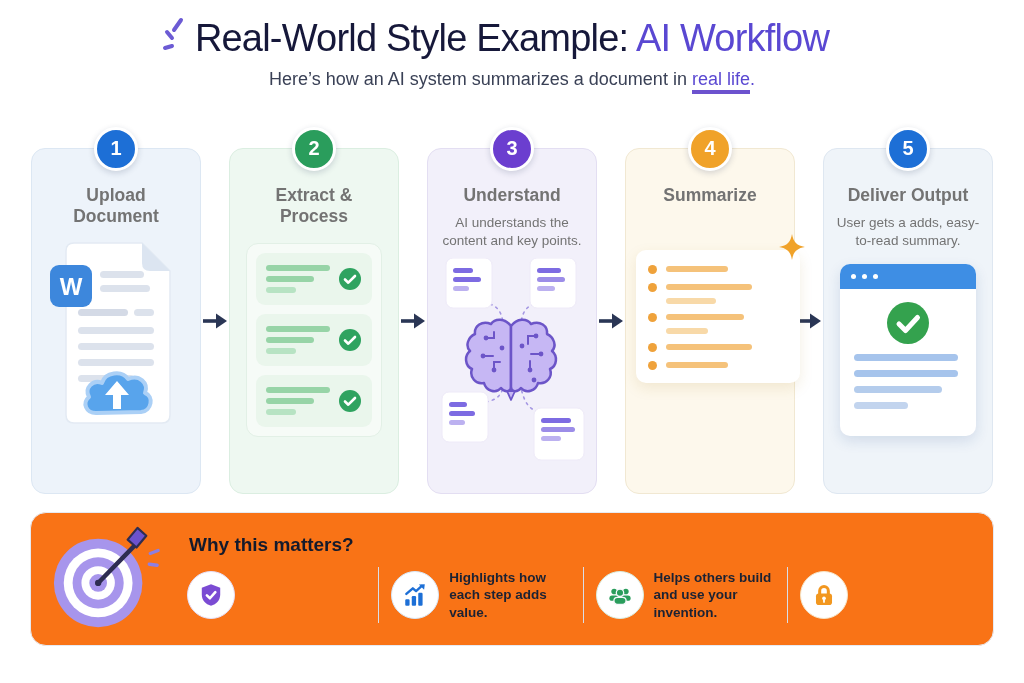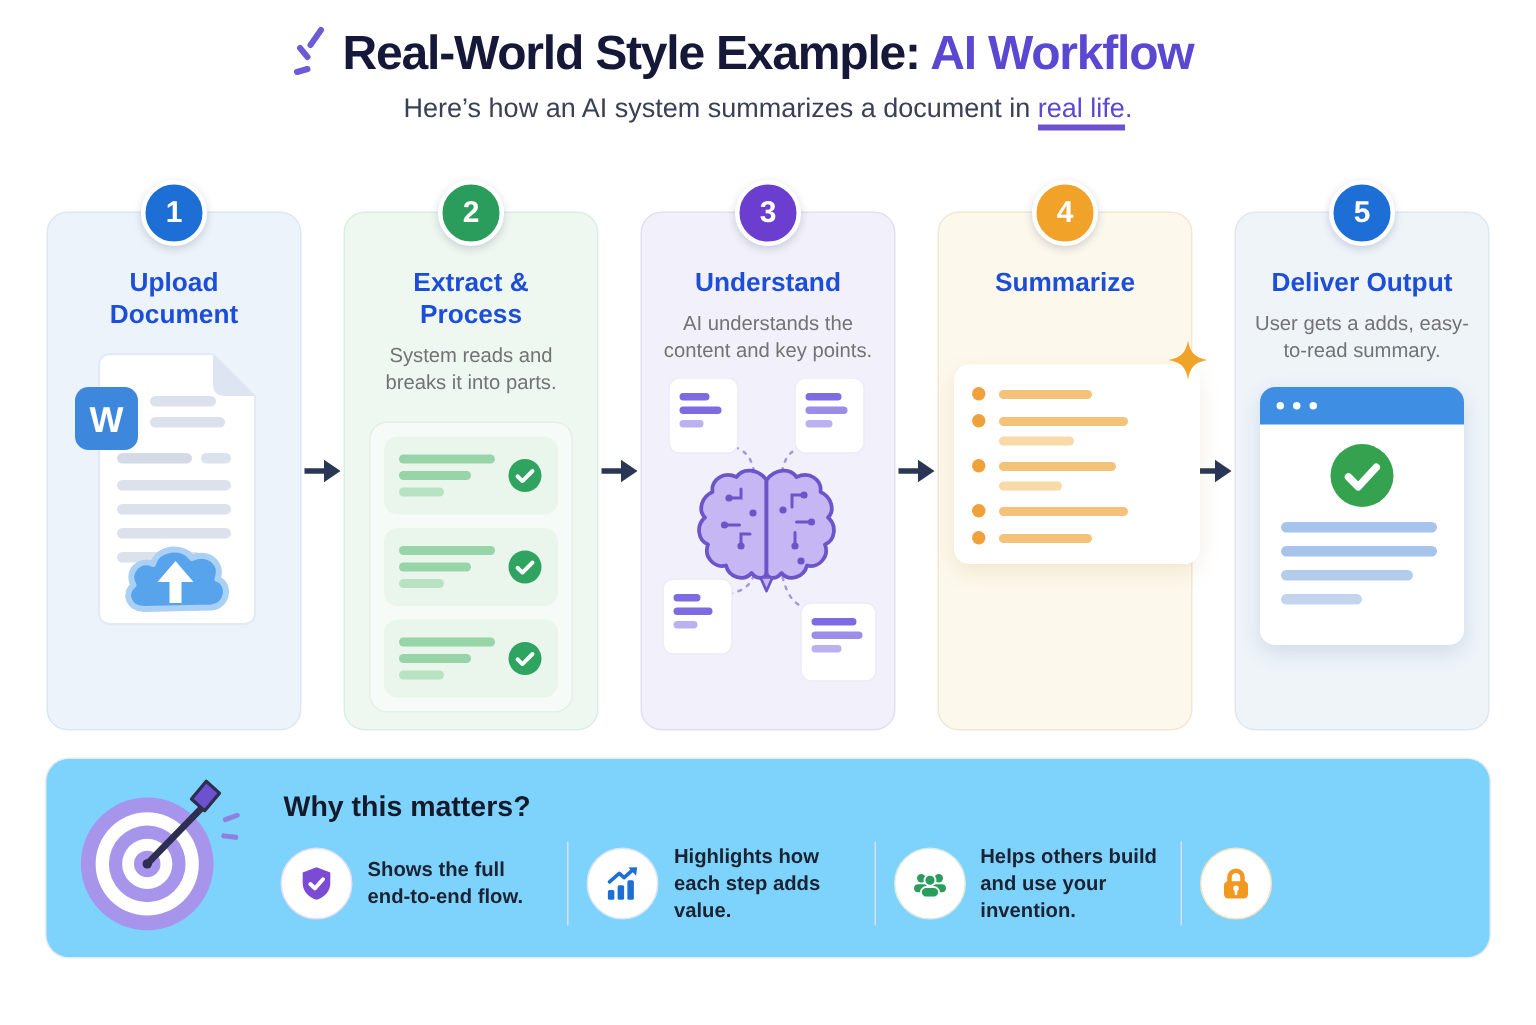--- a/index.html
+++ b/index.html
@@ -6,21 +6,21 @@
   body{
     width:1024px;height:683px;overflow:hidden;position:relative;
     background:#ffffff;
     font-family:"Liberation Sans","DejaVu Sans",sans-serif;
     -webkit-font-smoothing:antialiased;
   }
   
   .header{text-align:center;padding-top:18px;}
   .title-wrap{position:relative;display:inline-block;}
   .sparkle-burst{position:absolute;left:-36px;top:-2px;}
-  h1{margin:0;font-size:32px;line-height:1.1;font-weight:700;letter-spacing:-0.8px;color:#16183A;}
+  h1{margin:0;font-size:38px;line-height:1.1;font-weight:400;letter-spacing:-0.8px;color:#16183A;}
   .title-accent{color:#5A48D2;}
   .subtitle{margin:9px 0 0 0;font-size:18px;font-weight:500;color:#3A4156;}
   .sub-accent{color:#5A48D2;border-bottom:4px solid #6C52CE;padding-bottom:1px;}
   .sub-end{color:#5A48D2;}
   
   .steps-row{display:flex;justify-content:center;margin-top:58px;}
   .step-card{
     width:170px;height:346px;box-sizing:border-box;position:relative;
     border-radius:14px;border:1px solid transparent;padding:32px 10px 0;
     text-align:center;flex:none;
@@ -34,21 +34,21 @@
     position:absolute;top:-22px;left:50%;transform:translateX(-50%);
     width:38px;height:38px;border-radius:50%;border:3px solid #ffffff;
     color:#fff;font-size:20px;font-weight:700;
     display:flex;align-items:center;justify-content:center;
     box-shadow:0 2px 6px rgba(20,40,80,.18);
   }
   .b1,.b5{background:#1D6FD6;}
   .b2{background:#2A9D5C;}
   .b3{background:#6B3ECF;}
   .b4{background:#F0A229;}
-  .step-title{margin:4px 0 0 0;font-size:17.5px;font-weight:700;color:#1d4ed8;}
+  .step-title{margin:4px 0 0 0;font-size:17.5px;font-weight:700;color:#737373;}
   .step-desc{margin:8px auto 0;font-size:13.5px;font-weight:500;line-height:1.35;color:#737373;max-width:146px;}
   .flow-arrow{width:28px;height:346px;display:flex;align-items:center;justify-content:center;flex:none;}
   
   .illo{margin-top:6px;}
   
   .panel2{background:#F6FBF7;border:1px solid #E2F0E6;border-radius:12px;padding:9px;margin:16px 6px 0;}
   .chunk{background:#EAF6EC;border-radius:9px;height:52px;display:flex;align-items:center;justify-content:space-between;padding:0 10px;margin-bottom:9px;}
   .chunk:last-child{margin-bottom:0;}
   .chunk-lines{display:flex;flex-direction:column;gap:5px;align-items:flex-start;}
   .gl{height:6px;border-radius:3px;background:#97D4A7;}
@@ -69,21 +69,21 @@
     box-shadow:0 5px 14px rgba(30,70,140,.14);}
   .browser-bar{height:25px;background:#3E8EE4;display:flex;align-items:center;gap:6px;padding-left:11px;}
   .bdot{width:5px;height:5px;border-radius:50%;background:#fff;}
   .browser-body{padding-top:12px;}
   .big-check{display:block;margin:0 auto;}
   .bl{height:7px;border-radius:3.5px;margin:9px 0 0 14px;background:#A6C4EC;}
   .bl1{width:104px;}.bl2{width:104px;}.bl3{width:88px;background:#B4CCEC;}.bl4{width:54px;background:#C2D4EE;}
   
   .why-panel{
     width:964px;height:134px;box-sizing:border-box;margin:18px auto 0;
-    background:#7dd3fc;border:1px solid #E6EAF2;border-radius:16px;
+    background:#f97316;border:1px solid #E6EAF2;border-radius:16px;
     display:flex;align-items:center;padding:0 14px 0 18px;
   }
   .footer-right{flex:1;min-width:0;padding-left:22px;}
   .footer-heading{font-size:19px;font-weight:800;color:#141A2C;margin:0 0 11px 2px;}
   .footer-items{display:flex;align-items:center;}
   .f-item{display:flex;align-items:center;flex:1;min-width:0;}
   .f-icon{width:46px;height:46px;border-radius:50%;background:#fff;flex:none;
     display:flex;align-items:center;justify-content:center;border:1.5px solid #E5E8F0;}
   .fi-shield{border-color:#E5DEF6;}
   .fi-chart{border-color:#D7E6F6;}
@@ -139,21 +139,20 @@
     <div class="flow-arrow">
       <svg width="26" height="18" viewBox="0 0 26 18">
           <line x1="1" y1="9" x2="16" y2="9" stroke="#2A3655" stroke-width="3.6"></line>
           <polygon points="14,1.5 25,9 14,16.5" fill="#2A3655"></polygon>
         </svg>
     </div>
 
     <section class="step-card card-2">
       <div class="step-badge b2">2</div>
       <h2 class="step-title">Extract &amp; Process</h2>
-      <p class="step-desc">System reads and breaks it into parts.</p>
       <div class="panel2">
         <div class="chunk">
           <div class="chunk-lines">
               <div class="gl gl1"></div>
               <div class="gl gl2"></div>
               <div class="gl gl3"></div>
             </div>
           <svg width="24" height="24" viewBox="0 0 24 24">
               <circle cx="12" cy="12" r="11" fill="#2FA360"></circle>
               <path d="M7 12.5 L10.3 15.7 L17 9" stroke="#fff" stroke-width="2.6" fill="none" stroke-linecap="round" stroke-linejoin="round"></path>
@@ -347,21 +346,20 @@
       <div class="footer-heading">Why this matters?</div>
       <div class="footer-items">
 
         <div class="f-item">
           <span class="f-icon fi-shield">
             <svg width="26" height="26" viewBox="0 0 24 24">
                 <path d="M12 2 L20.5 5.2 V11.5 C20.5 16.8 17 20.4 12 22 C7 20.4 3.5 16.8 3.5 11.5 V5.2 Z" fill="#7B4BD3"></path>
                 <path d="M8.2 12.3 L11 15 L16 9.4" stroke="#fff" stroke-width="2.4" fill="none" stroke-linecap="round" stroke-linejoin="round"></path>
               </svg>
           </span>
-          <span class="f-text">Shows the full end-to-end flow.</span>
         </div>
         <div class="f-div"></div>
 
         <div class="f-item">
           <span class="f-icon fi-chart">
             <svg width="26" height="26" viewBox="0 0 24 24">
                 <rect x="3" y="16" width="4" height="6" rx="1" fill="#1D6FD6"></rect>
                 <rect x="9" y="13" width="4" height="9" rx="1" fill="#1D6FD6"></rect>
                 <rect x="15" y="10" width="4" height="12" rx="1" fill="#1D6FD6"></rect>
                 <path d="M4 11 L10 5.8 L13 8.4 L18.3 3.6" stroke="#1D6FD6" stroke-width="2.2" fill="none" stroke-linecap="round" stroke-linejoin="round"></path>

